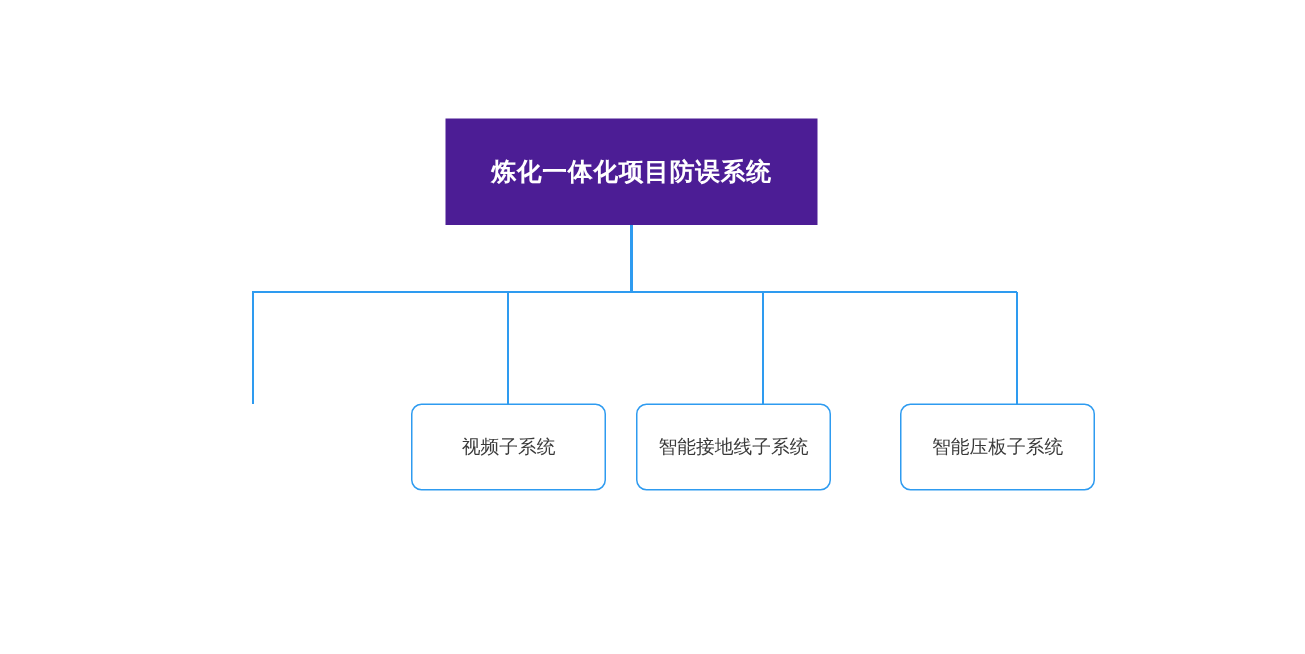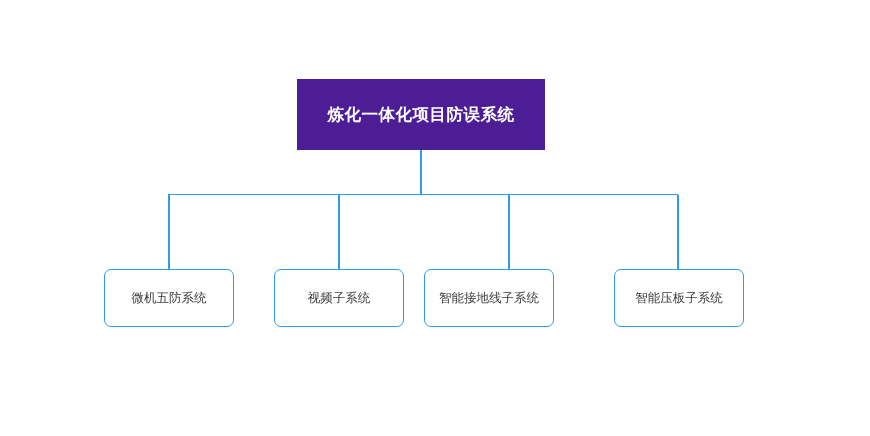--- a/index.html
+++ b/index.html
@@ -52,21 +52,21 @@
     background: #ffffff;
     border: 1.6px solid #2E9BF0;
     border-radius: 7px;
     color: #3a3a3a;
     font-size: 12.5px;
     font-weight: normal;
   }
   .child-0 { left: 104px; }
   .child-1 { left: 274px; }
   .child-2 { left: 424px; }
-  .child-3 { left: 614px; }
+  .child-3 { left: 600px; }
   .node-label {
     display: block;
     white-space: nowrap;
   }
 </style>
 </head>
 <body>
 
 <div id="canvas">
 
@@ -78,23 +78,20 @@
       <line x1="338.8" y1="194.5" x2="338.8" y2="269"></line>
       <line x1="508.8" y1="194.5" x2="508.8" y2="269"></line>
       <line x1="678" y1="194.5" x2="678" y2="269"></line>
     </g>
   </svg>
 
   <div class="node node-root">
     <span class="node-label">炼化一体化项目防误系统</span>
   </div>
 
-  <div class="node node-child child-0">
-    <span class="node-label">微机五防系统</span>
-  </div>
 
   <div class="node node-child child-1">
     <span class="node-label">视频子系统</span>
   </div>
 
   <div class="node node-child child-2">
     <span class="node-label">智能接地线子系统</span>
   </div>
 
   <div class="node node-child child-3">

